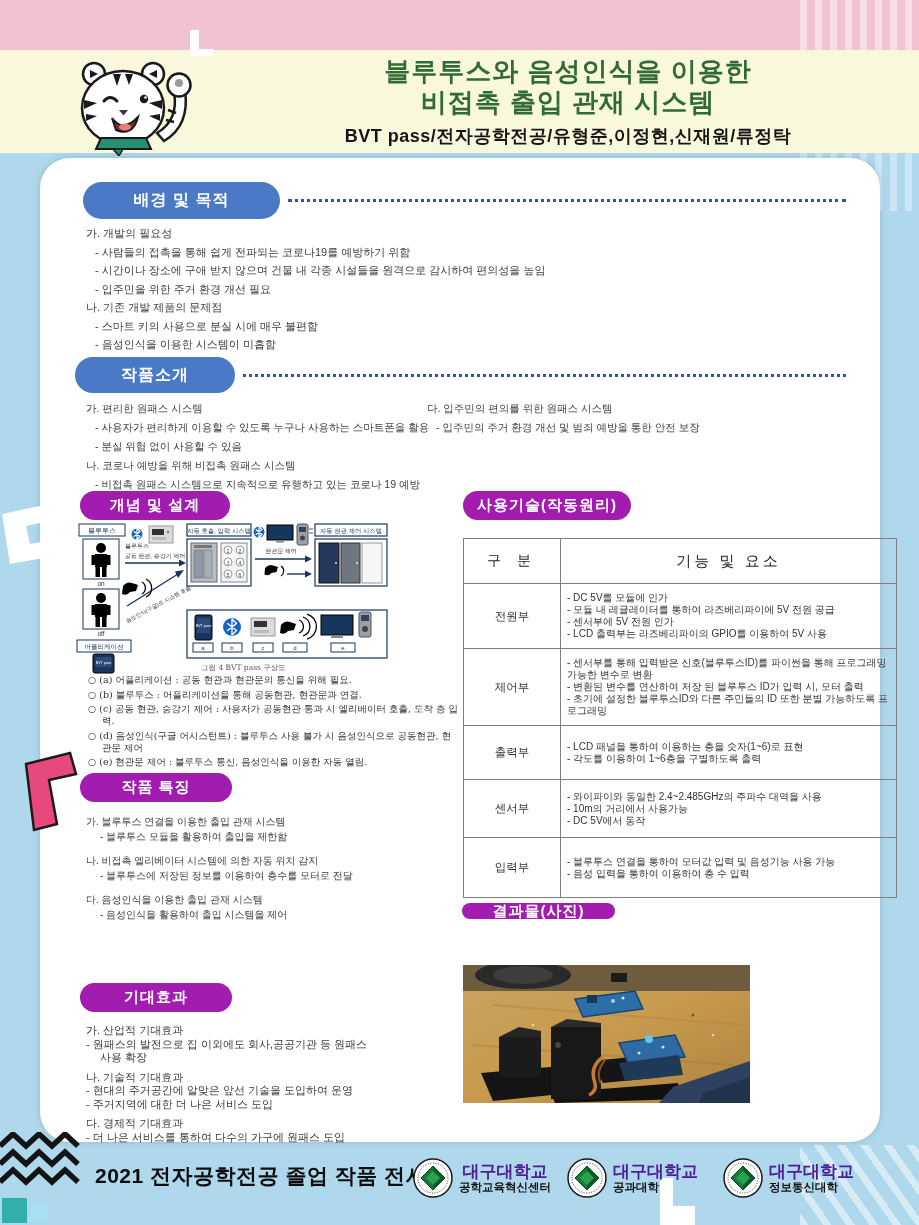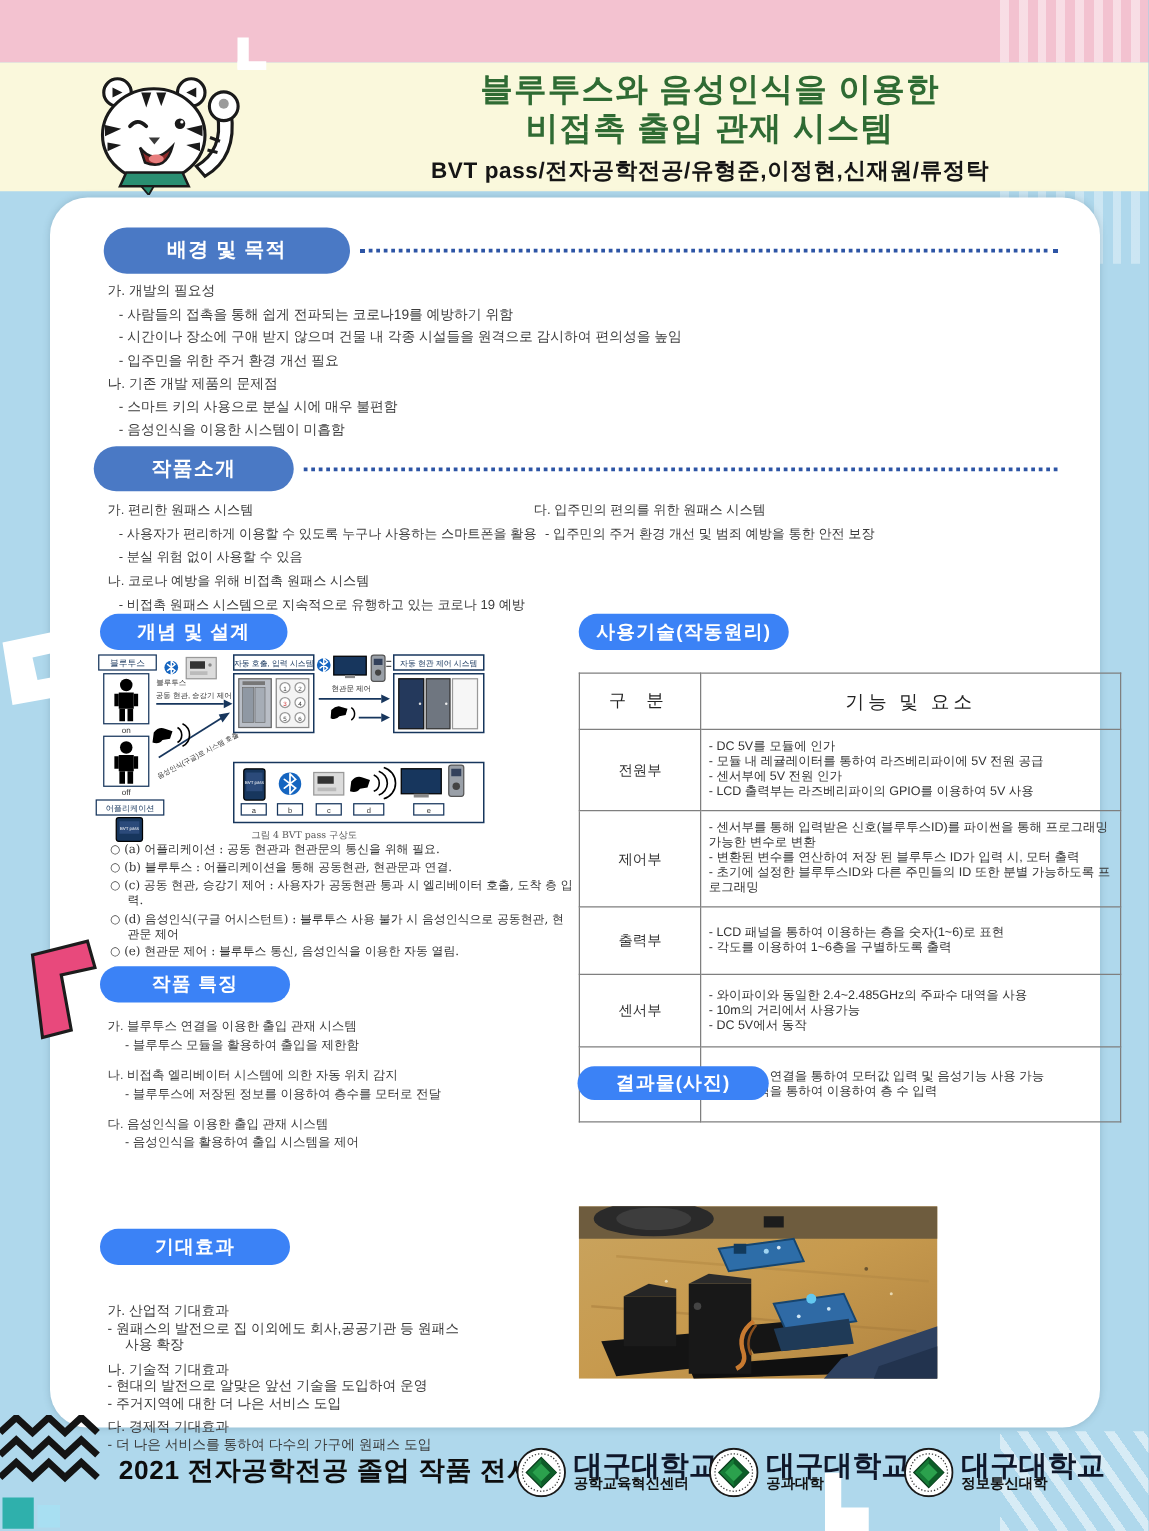--- a/index.html
+++ b/index.html
@@ -14,21 +14,21 @@
   
   .title-wrap{left:268px;top:56px;width:600px;text-align:center;}
   .title-line{font-size:26px;font-weight:bold;color:#2f6b33;line-height:31px;letter-spacing:1px;}
   .subtitle{margin-top:6px;font-size:18px;font-weight:bold;color:#151515;letter-spacing:0.5px;}
   
   .card{left:40px;top:158px;width:840px;height:984px;background:#ffffff;border-radius:30px;
         box-shadow:0 0 6px rgba(60,90,110,0.25);}
   
   .pill{display:flex;align-items:center;justify-content:center;color:#fff;font-weight:bold;}
   .pill-blue{background:#4a79c5;border-radius:19px;font-size:16px;letter-spacing:1px;}
-  .pill-green{background:#3b82f6;border-radius:15px;font-size:15px;letter-spacing:1px;}
+  .pill-green{background:#a21caf;border-radius:15px;font-size:15px;letter-spacing:1px;}
   .dotline{border-top:3px dotted #2d55a5;height:0;}
   
   .tl{white-space:nowrap;color:#3c3c3c;}
   .tb-bg .tl{font-size:11px;line-height:18.5px;}
   .tb-intro .tl{font-size:10.5px;line-height:19px;}
   .tl.sub{padding-left:9px;}
   .tb-feat .tl{font-size:10px;line-height:15px;color:#3a3a3a;}
   .tb-feat .tl.sub{padding-left:14px;}
   .tb-feat .tl.gap{margin-top:9px;}
   .tb-eff .tl{font-size:11px;line-height:13.5px;color:#3a3a3a;}
@@ -44,21 +44,21 @@
   .techtable th,.techtable td{border:1px solid #7f7f7f;}
   .techtable th{font-weight:normal;color:#222;height:42px;}
   .th-col1{font-size:14px;letter-spacing:6px;}
   .th-col2{font-size:15px;letter-spacing:3px;}
   .cat{ text-align:center;font-size:11.5px;color:#333;}
   .items{padding:8px 6px;}
   .items div{font-size:10px;line-height:12px;}
   
   .footer-title{font-size:21px;font-weight:bold;color:#0d0d0d;letter-spacing:0.5px;white-space:nowrap;}
   .logo{display:flex;align-items:center;gap:6px;}
-  .logo-univ{font-size:23px;font-weight:bold;color:#0f172a;line-height:18px;white-space:nowrap;text-align:center;}
+  .logo-univ{font-size:17px;font-weight:bold;color:#4c1d95;line-height:18px;white-space:nowrap;text-align:center;}
   .logo-dept{font-size:11.5px;font-weight:bold;color:#111;line-height:13px;white-space:nowrap;}
   svg text{font-family:"Liberation Sans","DejaVu Sans",sans-serif;}
   .figcap{font-family:"DejaVu Serif","Liberation Serif",serif;}
 </style>
 </head>
 <body>
 
 <div id="poster">
 
   <div class="abs band-pink"></div>
@@ -373,21 +373,21 @@
   </div>
   <div class="abs tb-feat" style="left:86px;top:814px;width:380px;">
     <div class="tl">가. 블루투스 연결을 이용한 출입 관재 시스템</div>
     <div class="tl sub">- 블루투스 모듈을 활용하여 출입을 제한함</div>
     <div class="tl gap">나. 비접촉 엘리베이터 시스템에 의한 자동 위치 감지</div>
     <div class="tl sub">- 블루투스에 저장된 정보를 이용하여 층수를 모터로 전달</div>
     <div class="tl gap">다. 음성인식을 이용한 출입 관재 시스템</div>
     <div class="tl sub">- 음성인식을 활용하여 출입 시스템을 제어</div>
   </div>
 
-  <div class="abs pill pill-green" style="left:462px;top:853px;width:153px;height:27px;">
+  <div class="abs pill pill-green" style="left:462px;top:903px;width:153px;height:16px;">
     <span>결과물(사진)</span>
   </div>
   <svg class="abs" style="left:463px;top:965px;" width="287" height="138" viewBox="0 0 287 138">
     <defs>
       <linearGradient id="wood" x1="0" y1="0" x2="1" y2="1">
         <stop offset="0" stop-color="#c9a45f"></stop>
           <stop offset="0.5" stop-color="#c79a4e"></stop>
           <stop offset="1" stop-color="#b08340"></stop>
       </linearGradient>
     </defs>
@@ -426,26 +426,26 @@
     <polygon points="210,122 287,96 287,138 196,138" fill="#2e4160"></polygon>
     <polygon points="240,128 287,112 287,138 236,138" fill="#22334e"></polygon>
     <circle cx="70" cy="60" r="1.2" fill="#e8d8b0"></circle>
     <circle cx="230" cy="50" r="1.5" fill="#6b5430"></circle>
     <circle cx="250" cy="70" r="1.2" fill="#e8d8b0"></circle>
   </svg>
 
   <div class="abs pill pill-green" style="left:80px;top:983px;width:152px;height:29px;">
     <span>기대효과</span>
   </div>
-  <div class="abs tb-eff" style="left:86px;top:1024px;width:380px;margin-top:19px;">
+  <div class="abs tb-eff" style="left:86px;top:1024px;width:380px;">
     <div class="tl">가. 산업적 기대효과</div>
     <div class="tl">- 원패스의 발전으로 집 이외에도 회사,공공기관 등 원패스</div>
     <div class="tl sub2">사용 확장</div>
     <div class="tl gap">나. 기술적 기대효과</div>
-    <div class="tl">- 현대의 발전으로 알맞은 앞선 기술을 도입하여 운영</div>
+    <div class="tl">- 현대의 주거공간에 알맞은 앞선 기술을 도입하여 운영</div>
     <div class="tl">- 주거지역에 대한 더 나은 서비스 도입</div>
     <div class="tl gap">다. 경제적 기대효과</div>
     <div class="tl">- 더 나은 서비스를 통하여 다수의 가구에 원패스 도입</div>
   </div>
 
   <svg class="abs" style="left:0;top:1132px;" width="82" height="60" viewBox="0 0 82 60">
     <path d="M0,14 L13,2 L26,14 L39,2 L52,14 L65,2 L78,14" stroke="#141414" stroke-width="5.5" fill="none"></path>
     <path d="M0,32 L13,20 L26,32 L39,20 L52,32 L65,20 L78,32" stroke="#141414" stroke-width="5.5" fill="none"></path>
     <path d="M0,50 L13,38 L26,50 L39,38 L52,50 L65,38 L78,50" stroke="#141414" stroke-width="5.5" fill="none"></path>
   </svg>

